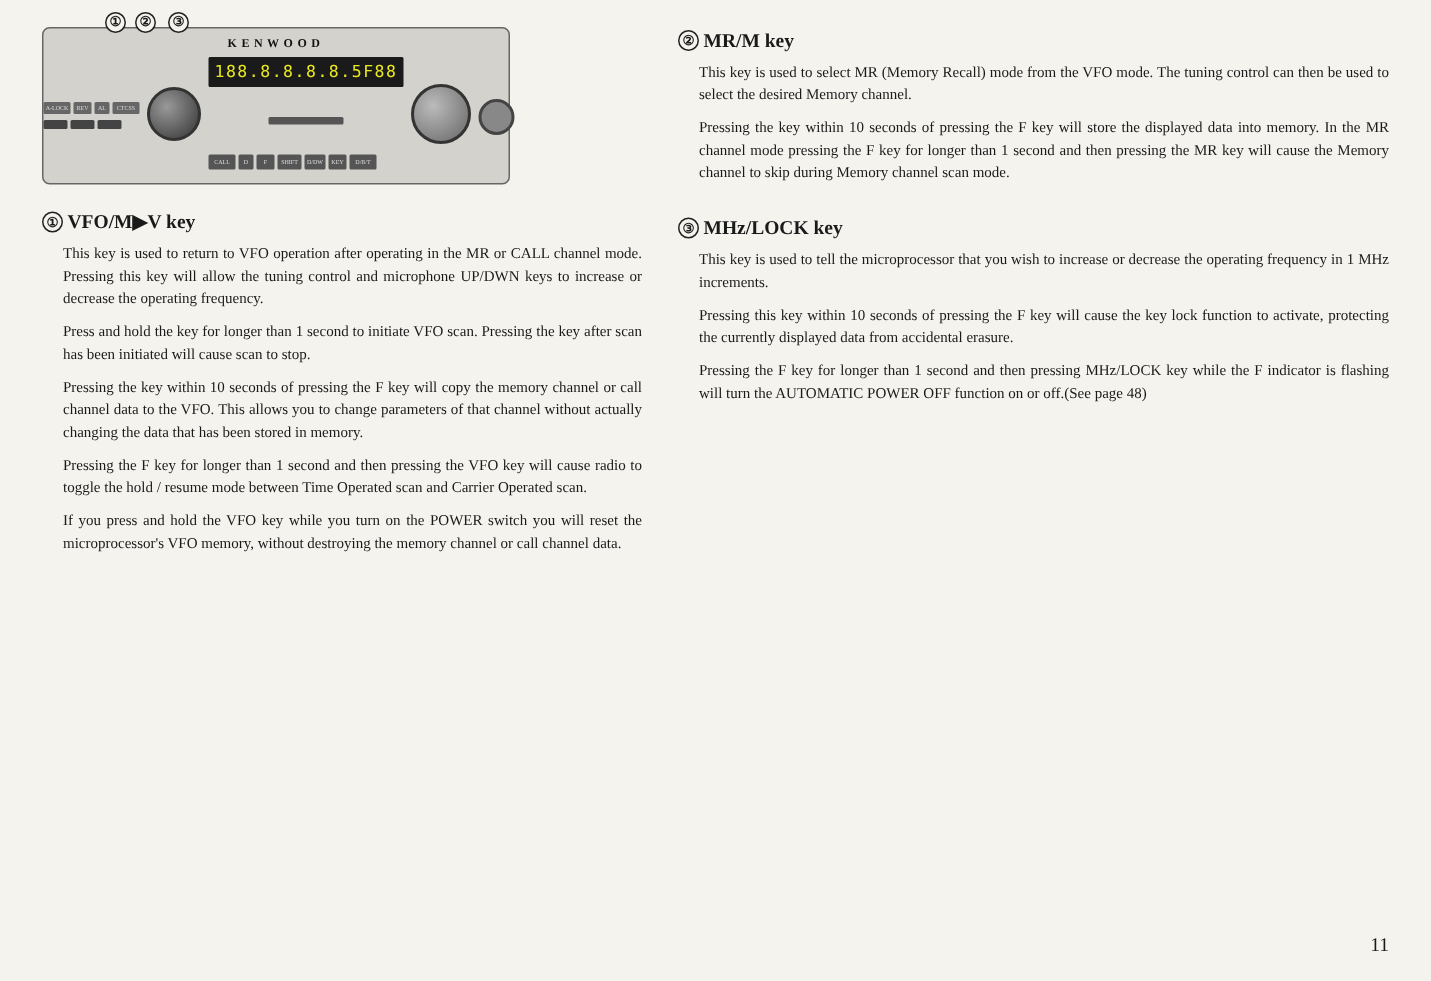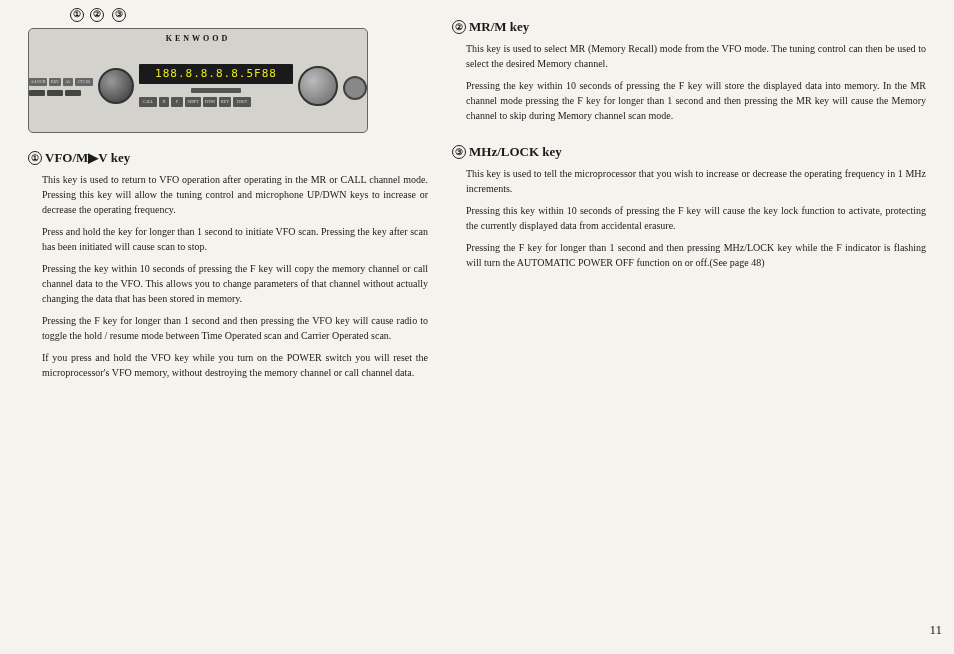--- a/index.html
+++ b/index.html
@@ -72,21 +72,21 @@
     }
     .section-body p {
       margin-bottom: 7px;
     }
     .section-body p:last-child {
       margin-bottom: 0;
     }
     .page-number {
       position: absolute;
       bottom: 14px;
-      right: 12px;
+      right: 28px;
       font-size: 13px;
     }
   </style>
 </head>
 <body>
 
 <div class="page">
   <div class="columns">
 
     <div class="left-col">
@@ -98,41 +98,41 @@
               <span>①</span>
             </div>
           <div style="position:absolute; top:-10px; left:62px; display:flex; align-items:center; justify-content:center; width:14px; height:14px; border-radius:50%; border:1.2px solid #222; font-size:9px; font-weight:bold; background:#f5f3ee; z-index:2;">
               <span>②</span>
             </div>
           <div style="position:absolute; top:-10px; left:84px; display:flex; align-items:center; justify-content:center; width:14px; height:14px; border-radius:50%; border:1.2px solid #222; font-size:9px; font-weight:bold; background:#f5f3ee; z-index:2;">
               <span>③</span>
             </div>
 
           
-          <div style="width:340px; height:105px; border:1.5px solid #666; border-radius:5px; background:#d4d2cc; margin-top:10px; position:relative; display:flex; flex-direction:row; align-items:center; padding:6px 0; gap:5px;">
+          <div style="width:312px; height:105px; border:1.5px solid #666; border-radius:5px; background:#d4d2cc; position:relative; display:flex; flex-direction:row; align-items:center; padding:6px 0; gap:5px;">
 
             <div style="position:absolute; top:4px; left:50%; transform:translateX(-50%); font-size:8px; font-weight:bold; letter-spacing:3px; color:#111;">KENWOOD</div>
 
             <div style="display:flex; flex-direction:column; gap:3px; margin-top:12px;">
               <div style="display:flex; gap:2px;">
                 <div style="width:18px;height:8px;background:#666;border-radius:1px;font-size:4px;color:#ddd;display:flex;align-items:center;justify-content:center;">A-LOCK</div>
                 <div style="width:12px;height:8px;background:#666;border-radius:1px;font-size:4px;color:#ddd;display:flex;align-items:center;justify-content:center;">REV</div>
                 <div style="width:10px;height:8px;background:#666;border-radius:1px;font-size:4px;color:#ddd;display:flex;align-items:center;justify-content:center;">AL</div>
                 <div style="width:18px;height:8px;background:#666;border-radius:1px;font-size:4px;color:#ddd;display:flex;align-items:center;justify-content:center;">CTCSS</div>
               </div>
               <div style="display:flex; gap:2px; margin-top:1px;">
                 <div style="width:16px;height:6px;background:#444;border-radius:1px;"></div>
                 <div style="width:16px;height:6px;background:#444;border-radius:1px;"></div>
                 <div style="width:16px;height:6px;background:#444;border-radius:1px;"></div>
               </div>
             </div>
 
             <div style="width:36px;height:36px;border-radius:50%;background:radial-gradient(circle at 35% 35%, #999, #333);border:2px solid #333;margin-top:10px;flex-shrink:0;"></div>
 
-            <div style="flex:1; margin-top:10px; display:flex; flex-direction:column; gap:2px;">
+            <div style="flex:1; margin-top:10px; display:flex; flex-direction:column; gap:18px;">
               <div style="background:#1a1a1a;color:#e8e820;font-size:11px;font-family:monospace;padding:2px 4px;letter-spacing:1px;border-radius:1px;text-align:center;">188.8.8.8.8.5F88</div>
               <div style="display:flex;gap:2px;justify-content:center;margin-top:2px;">
                 <div style="width:50px;height:5px;background:#555;border-radius:1px;"></div>
               </div>
               <div style="display:flex;gap:2px;margin-top:2px;">
                 <div style="width:18px;height:10px;background:#555;border-radius:1px;font-size:4px;color:#ddd;display:flex;align-items:center;justify-content:center;">CALL</div>
                 <div style="width:10px;height:10px;background:#555;border-radius:1px;font-size:4px;color:#ddd;display:flex;align-items:center;justify-content:center;">D</div>
                 <div style="width:12px;height:10px;background:#555;border-radius:1px;font-size:4px;color:#ddd;display:flex;align-items:center;justify-content:center;">F</div>
                 <div style="width:16px;height:10px;background:#555;border-radius:1px;font-size:4px;color:#ddd;display:flex;align-items:center;justify-content:center;">SHIFT</div>
                 <div style="width:14px;height:10px;background:#555;border-radius:1px;font-size:4px;color:#ddd;display:flex;align-items:center;justify-content:center;">D/DW</div>

